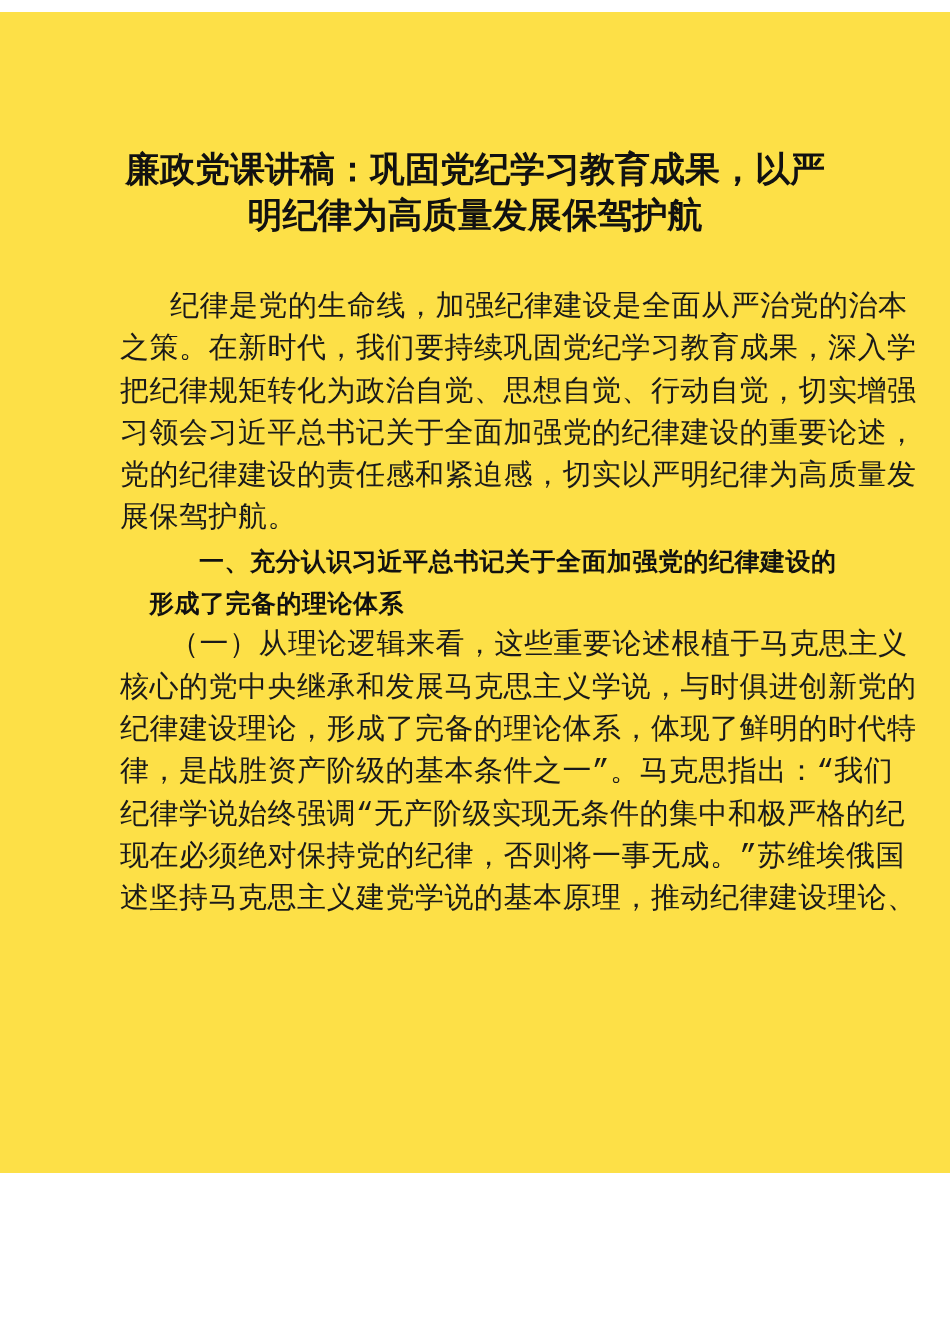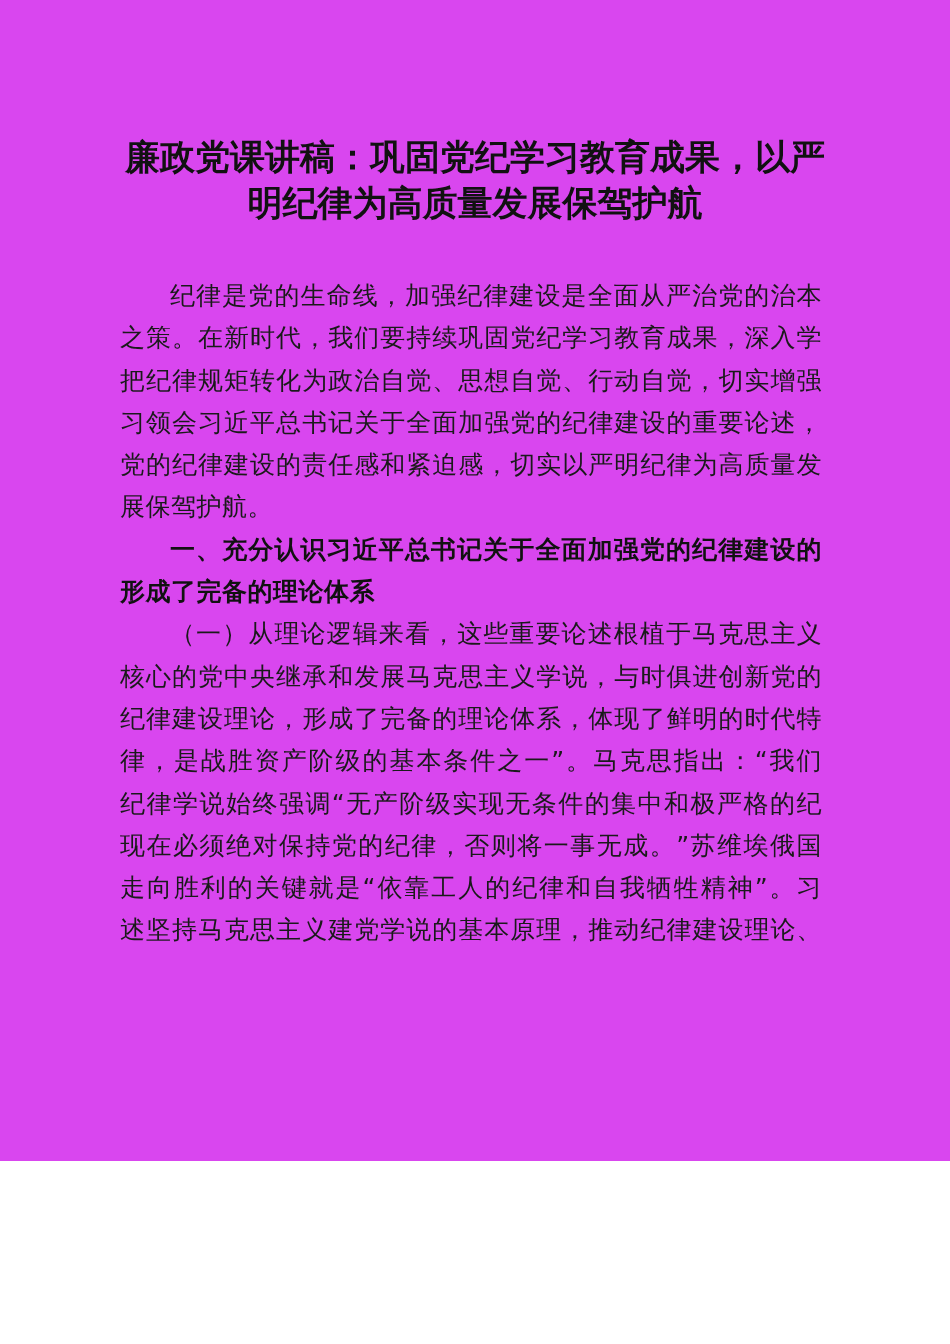--- a/index.html
+++ b/index.html
@@ -1,35 +1,36 @@
 <!DOCTYPE html>
 <html><head>
   <meta charset="utf-8">
   <style>
     html, body { margin: 0; padding: 0; background: #ffffff; }
     body { width: 950px; height: 1344px; position: relative; overflow: hidden; }
-    .page { position: absolute; left: 0; top: 0; width: 950px; height: 1161px; background: #d946ef; }
+    .page { position: absolute; left: 0; top: 12px; width: 950px; height: 1161px; background: #fde047; }
     .title {
       position: absolute; left: 110px; top: 134px; width: 730px;
       font-family: "DejaVu Serif", "Liberation Serif", serif;
       font-weight: bold; font-size: 35px; line-height: 46px;
       color: #111; text-align: center; letter-spacing: 0px;
     }
     .body {
       position: absolute; left: 120px; top: 275px; width: 702px;
       font-family: "DejaVu Sans", "Liberation Sans", sans-serif;
       color: #1a1a1a;
     }
     .line {
-      height: 42.3px; line-height: 42.3px; font-size: 25px;
+      height: 42.3px; line-height: 42.3px; font-size: 29px;
       white-space: nowrap; text-align: justify; text-align-last: justify;
       letter-spacing: 0.5px;
+      font-family: Liberation Mono, monospace;
     }
     .line.last { text-align-last: left; }
-    .line.heading { font-family: "DejaVu Sans", "Liberation Sans", sans-serif; font-weight: bold; font-size: 25px; color: #111; }
+    .line.heading { font-family: "DejaVu Sans", "Liberation Sans", sans-serif; font-weight: bold; font-size: 25px; color: #111; margin-left: 29px; }
     .indent { padding-left: 50px; }
   </style>
 </head>
 <body>
 
 <div class="page">
   <div class="title">
     <div>廉政党课讲稿：巩固党纪学习教育成果，以严</div>
     <div>明纪律为高质量发展保驾护航</div>
   </div>
@@ -49,17 +50,16 @@
       <div class="line heading last">形成了完备的理论体系</div>
     </div>
 
     <div>
       <div class="line indent">（一）从理论逻辑来看，这些重要论述根植于马克思主义</div>
       <div class="line">核心的党中央继承和发展马克思主义学说，与时俱进创新党的</div>
       <div class="line">纪律建设理论，形成了完备的理论体系，体现了鲜明的时代特</div>
       <div class="line">律，是战胜资产阶级的基本条件之一”。马克思指出：“我们</div>
       <div class="line">纪律学说始终强调“无产阶级实现无条件的集中和极严格的纪</div>
       <div class="line">现在必须绝对保持党的纪律，否则将一事无成。”苏维埃俄国</div>
-      <div class="line">走向胜利的关键就是“依靠工人的纪律和自我牺牲精神”。习</div>
       <div class="line">述坚持马克思主义建党学说的基本原理，推动纪律建设理论、</div>
     </div>
   </div>
 </div>
 
 </body></html>

